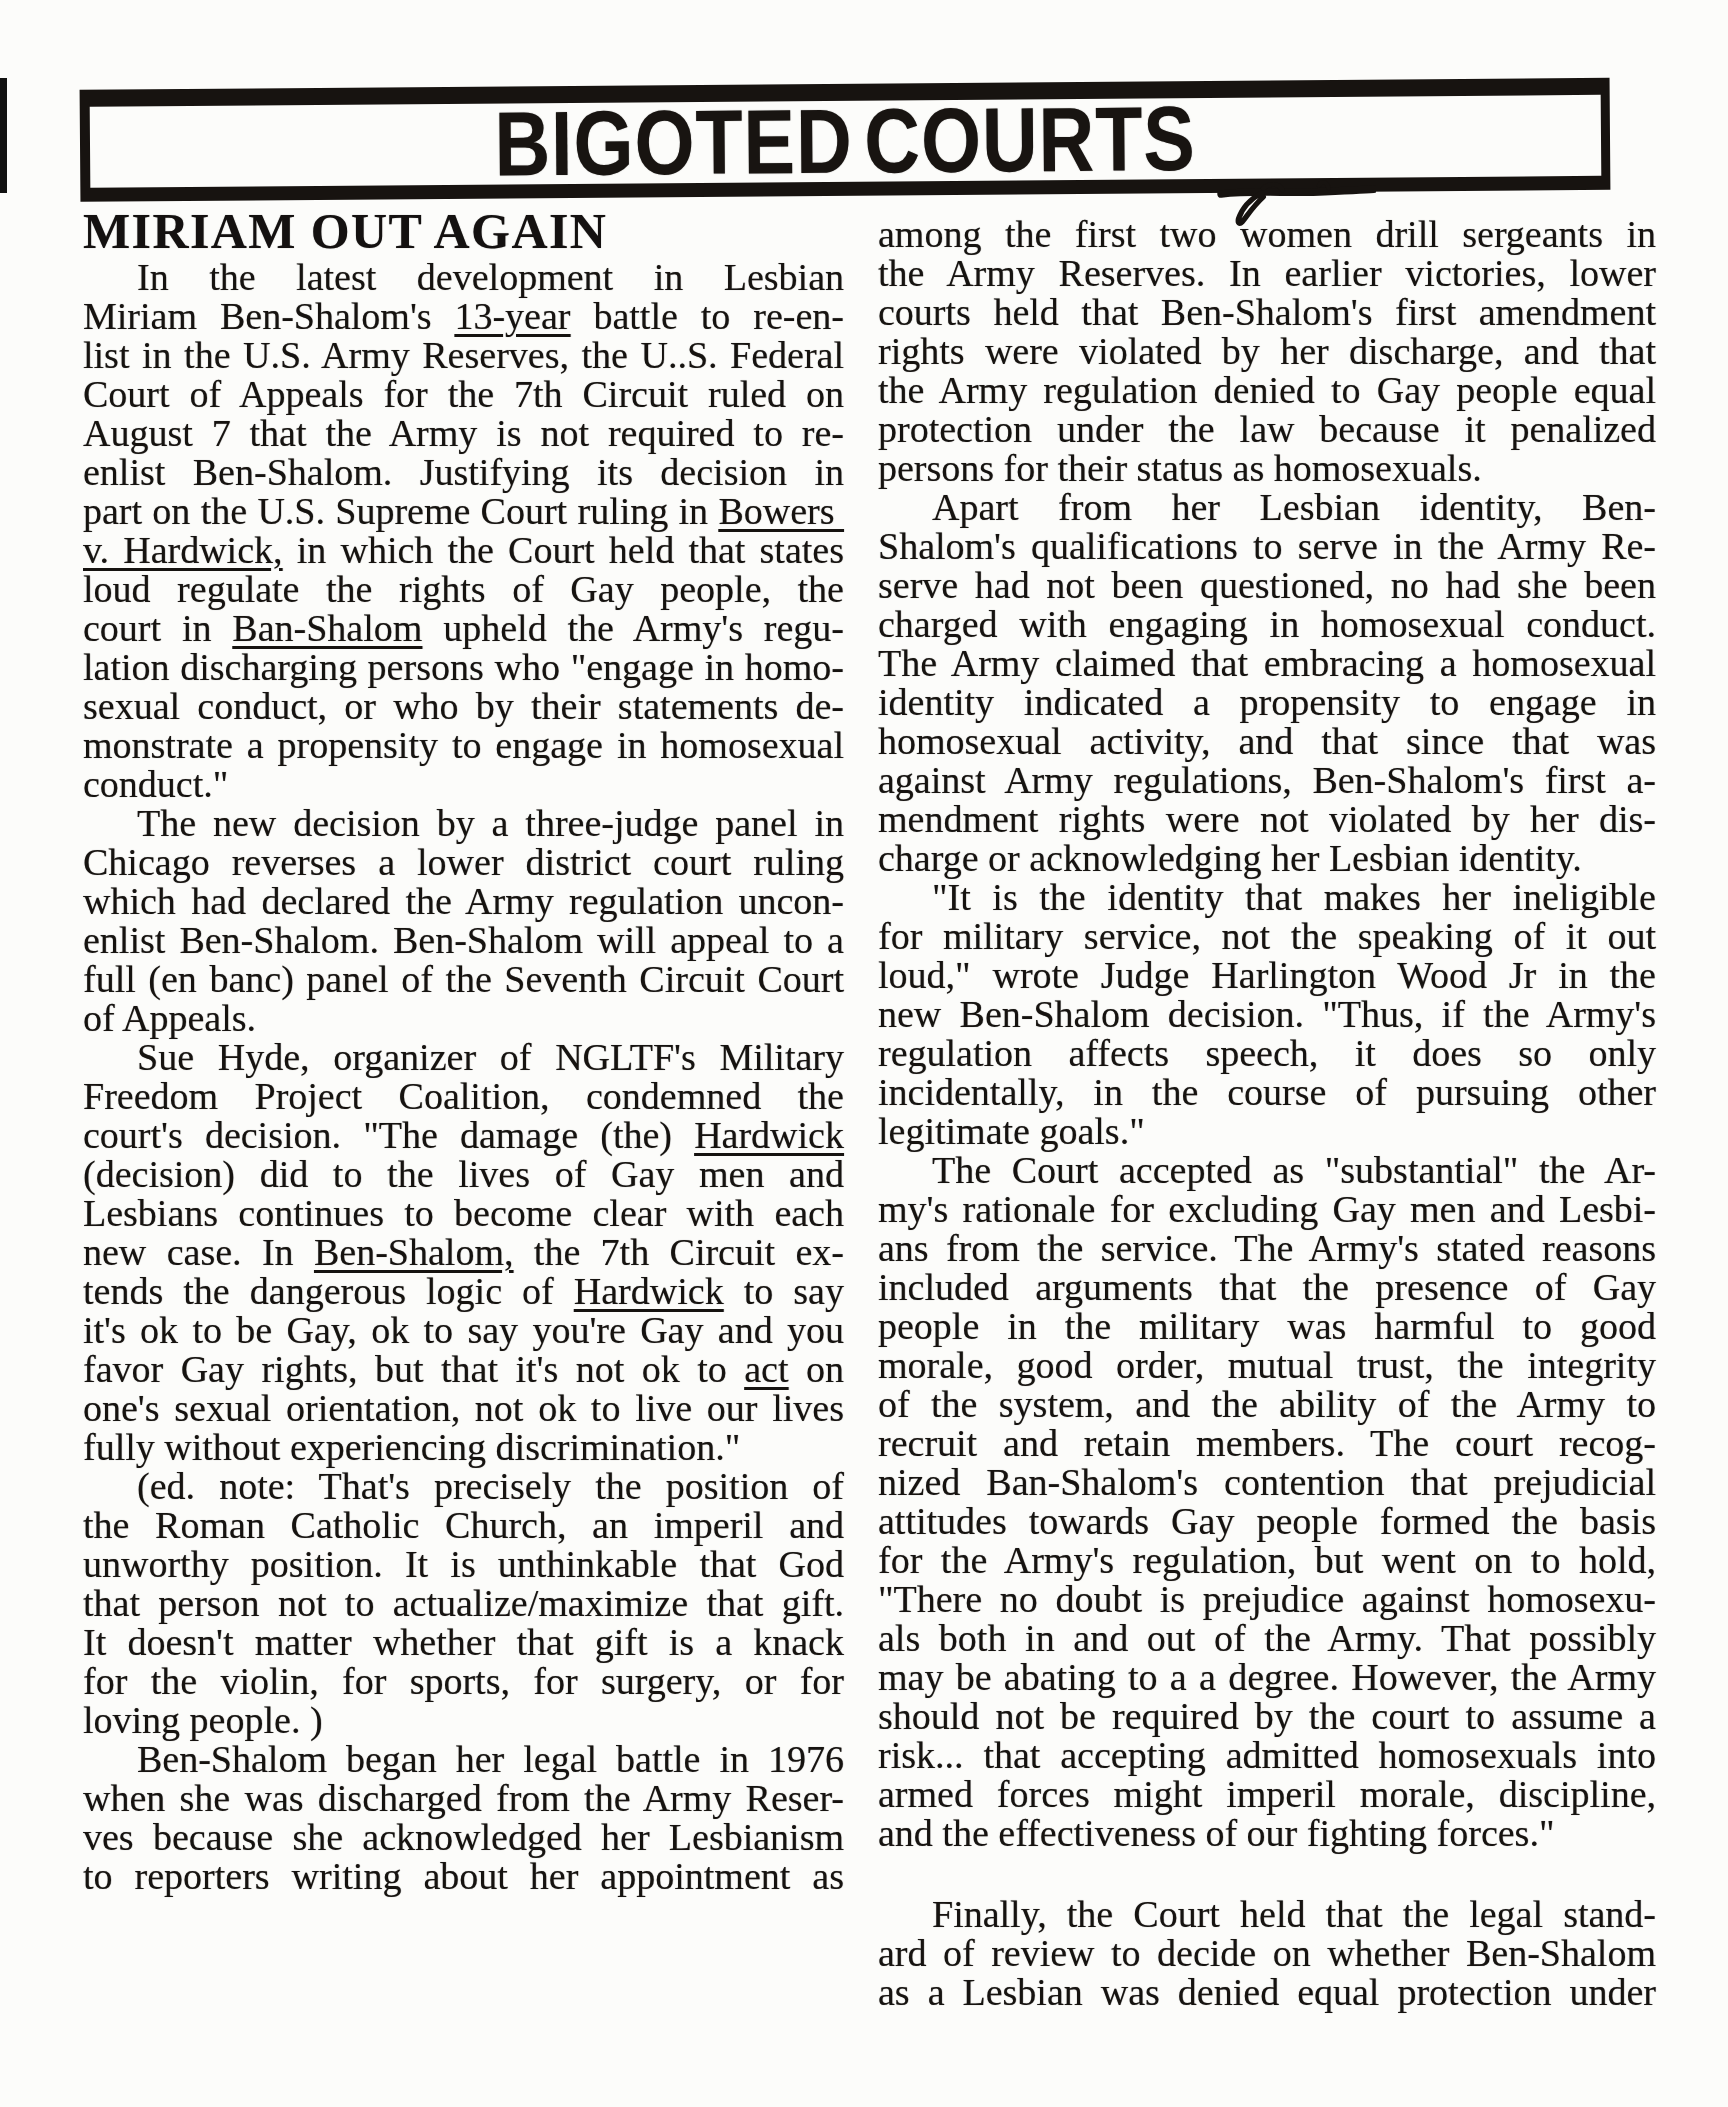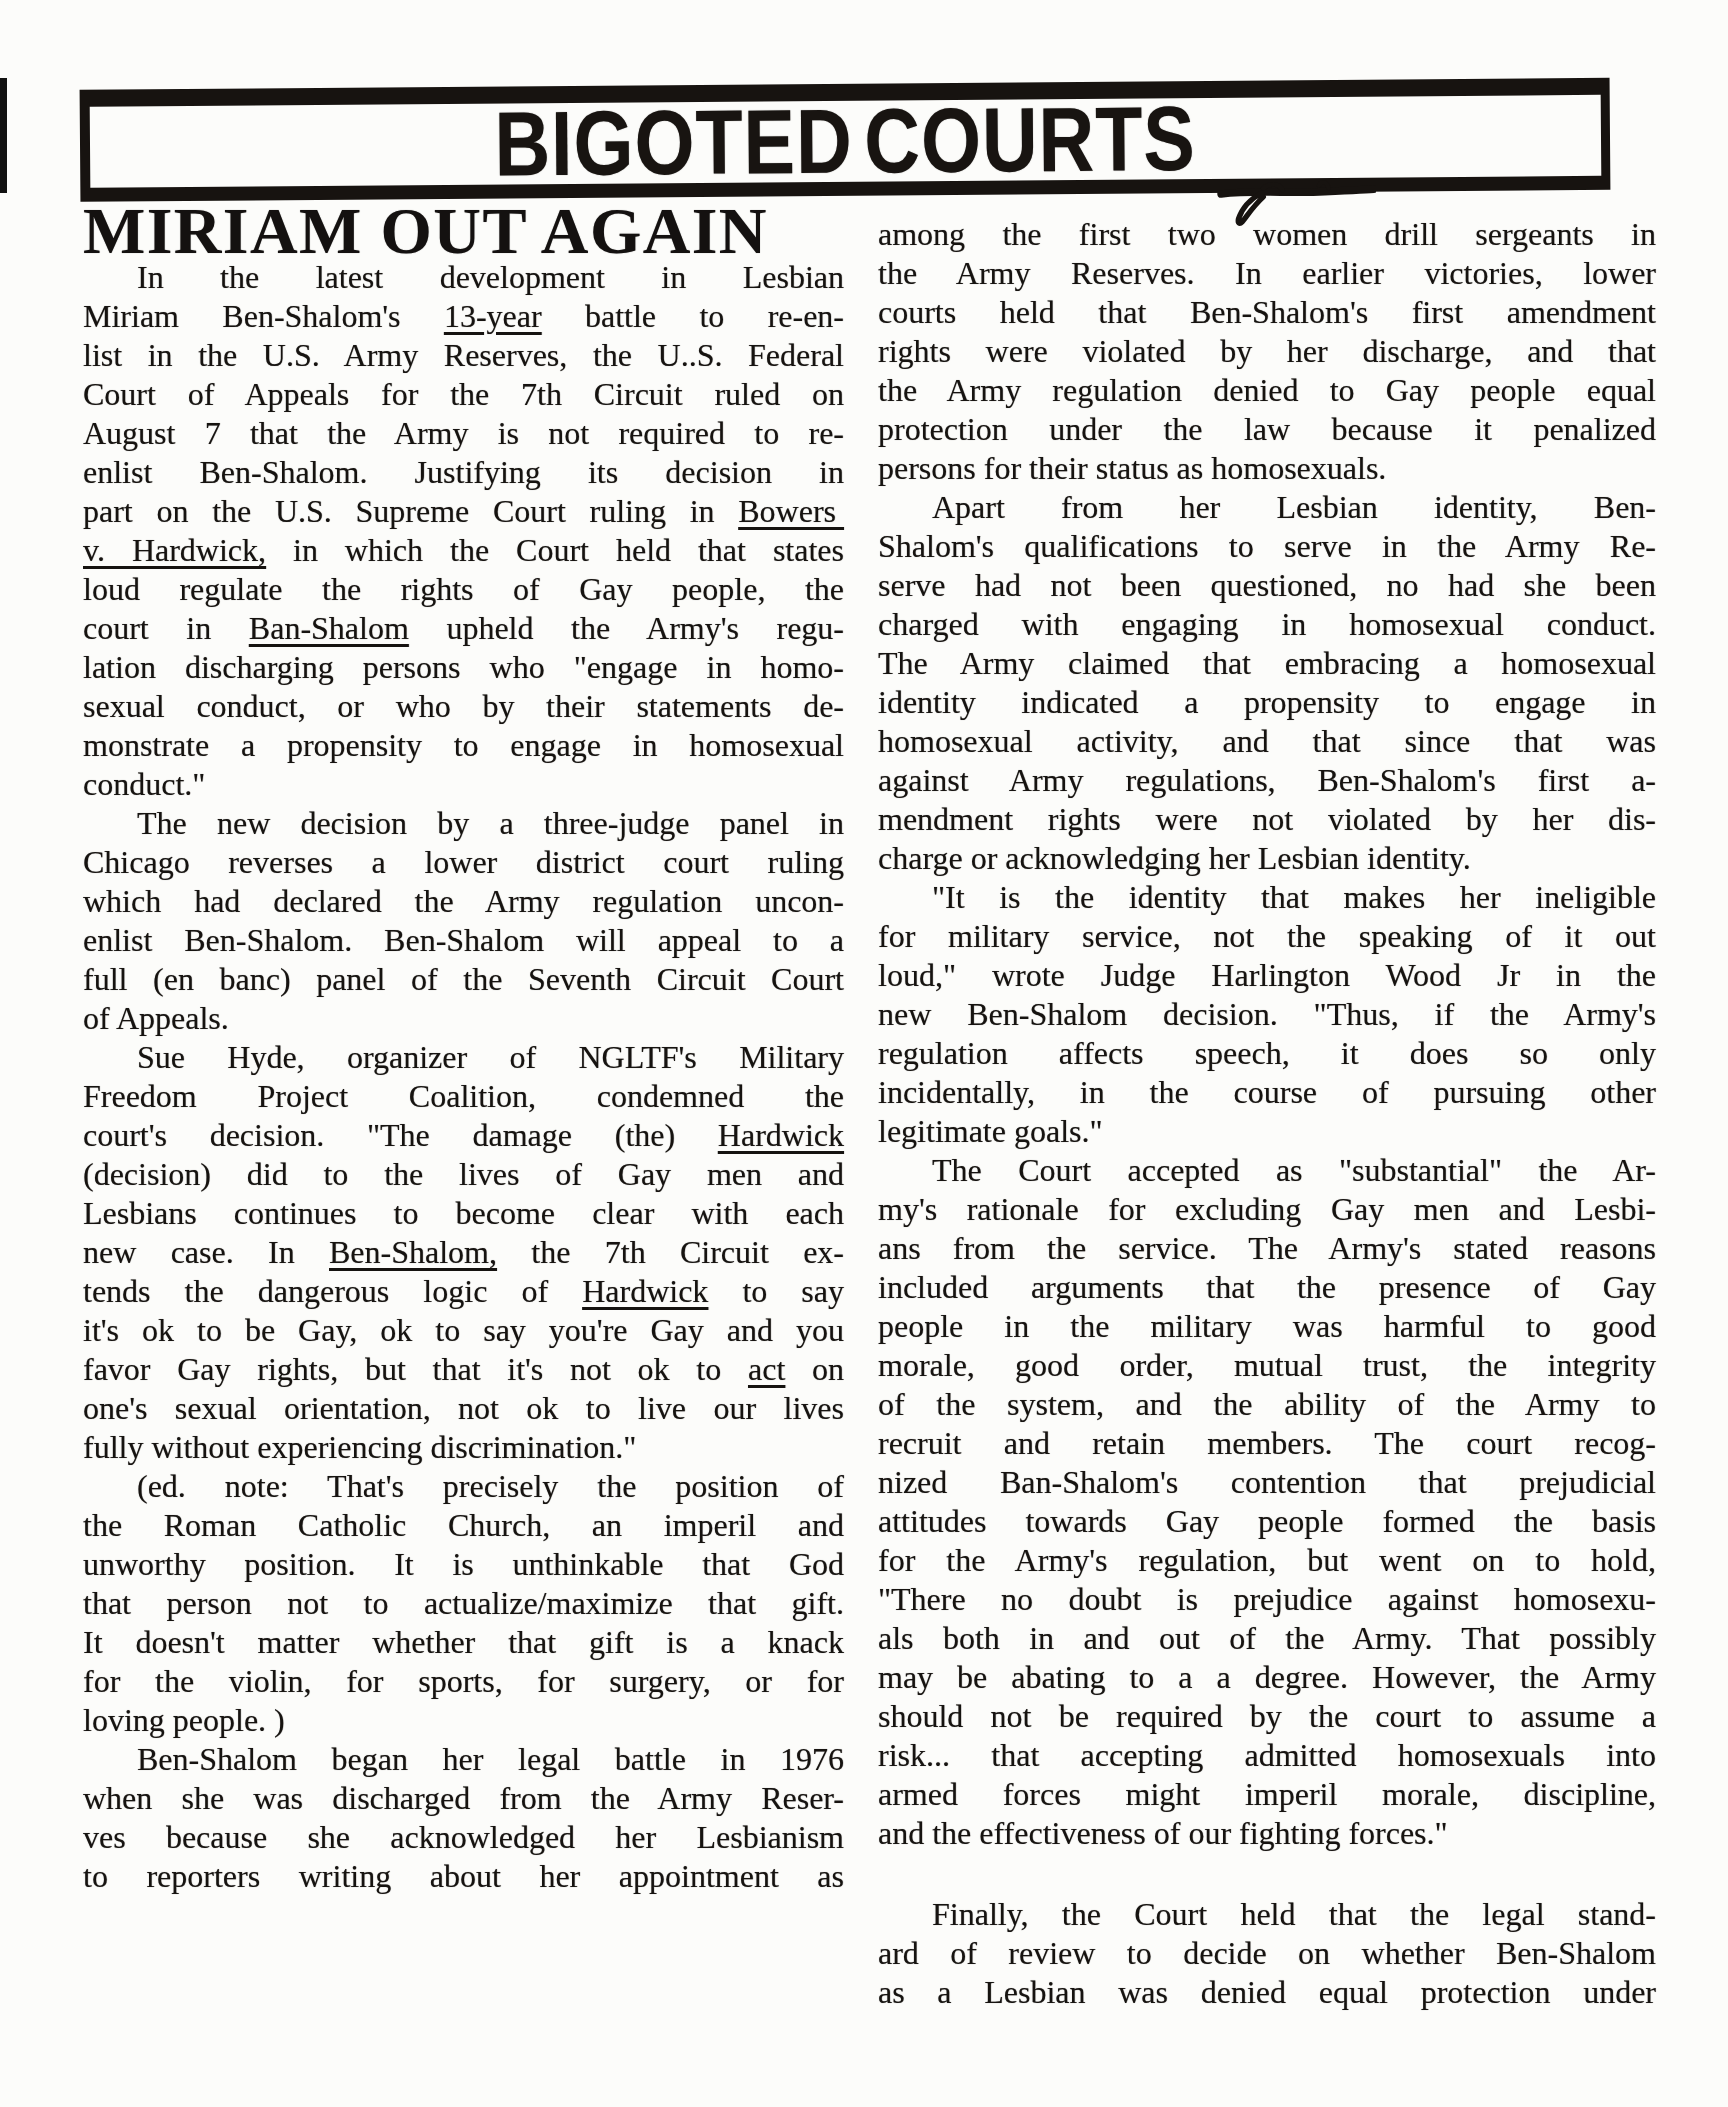--- a/index.html
+++ b/index.html
@@ -35,29 +35,29 @@
     white-space:nowrap;
     color:#181411;
     text-shadow:0 0 1px rgba(24,20,17,.5);
   }
   .ink-squiggle{
     position:absolute;left:1217px;top:169px;width:159px;height:72px;
   }
   .article-title{
     position:absolute;left:83px;top:205px;
     font-weight:bold;
-    font-size:66px;line-height:52px;
+    font-size:50px;line-height:52px;
     letter-spacing:1.4px;
     white-space:nowrap;
     color:#141110;
     text-shadow:0 0 1px rgba(20,17,16,.45);
   }
   .col{
     position:absolute;
-    font-size:32px;
+    font-size:38px;
     text-shadow:0 0 1px rgba(22,19,16,.38), 0.5px 0 0 rgba(22,19,16,.18);
   }
   .col-left{left:83px;top:258px;width:761px;}
   .col-right{left:878px;top:215px;width:778px;}
   .line{
     height:39px;line-height:39px;
     text-align:left;
     overflow:visible;
     white-space:normal;
   }

